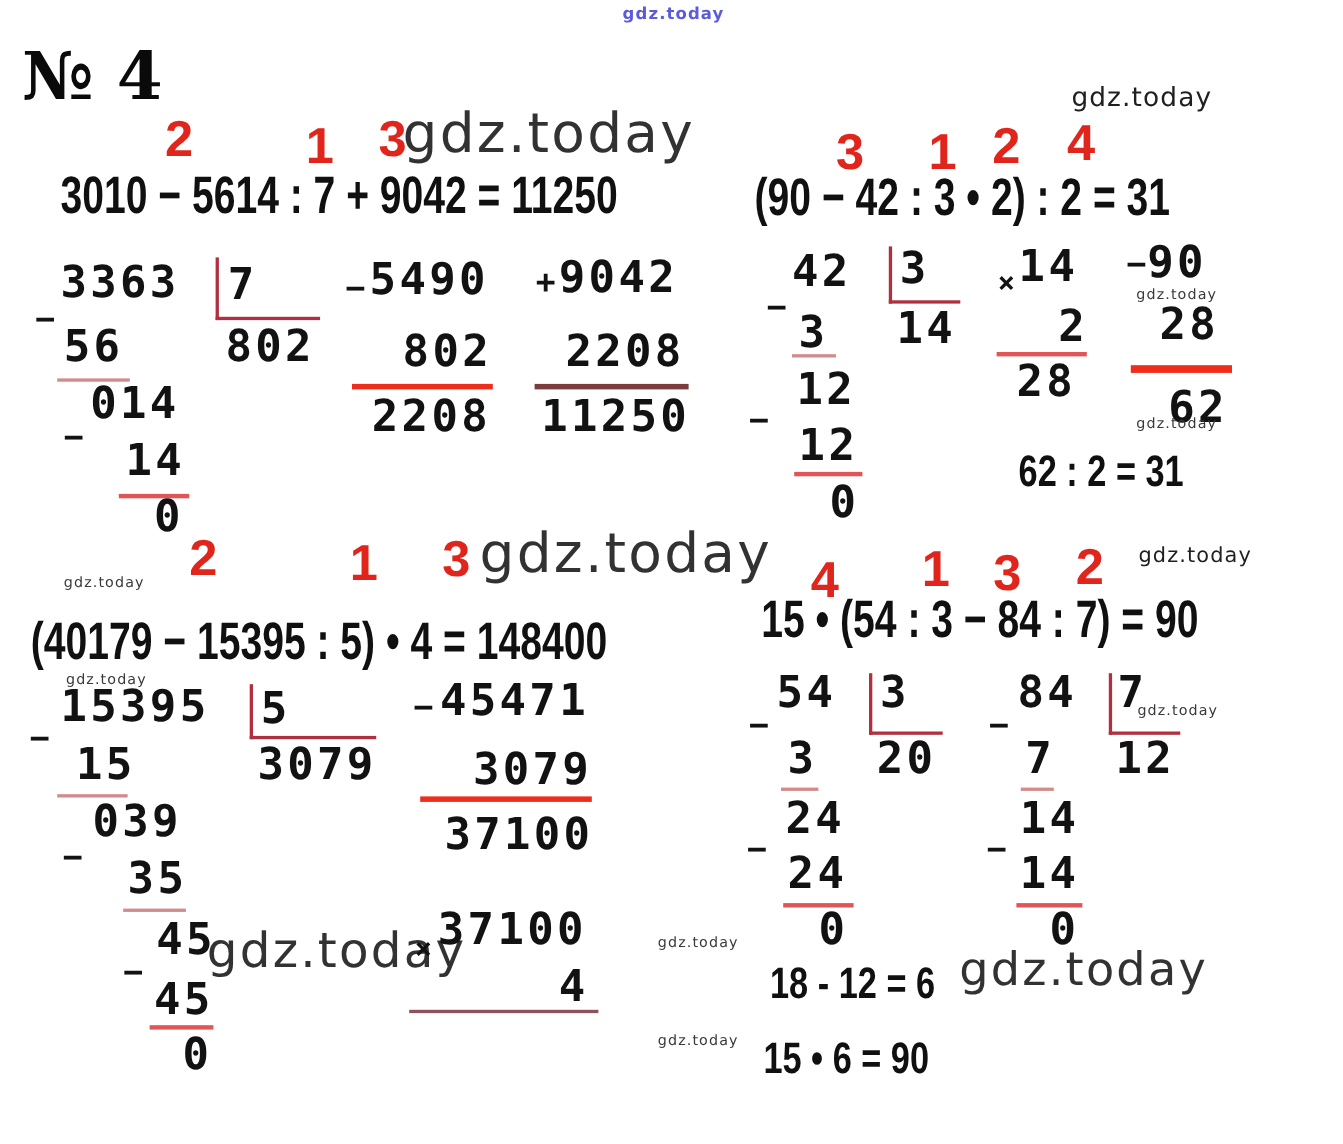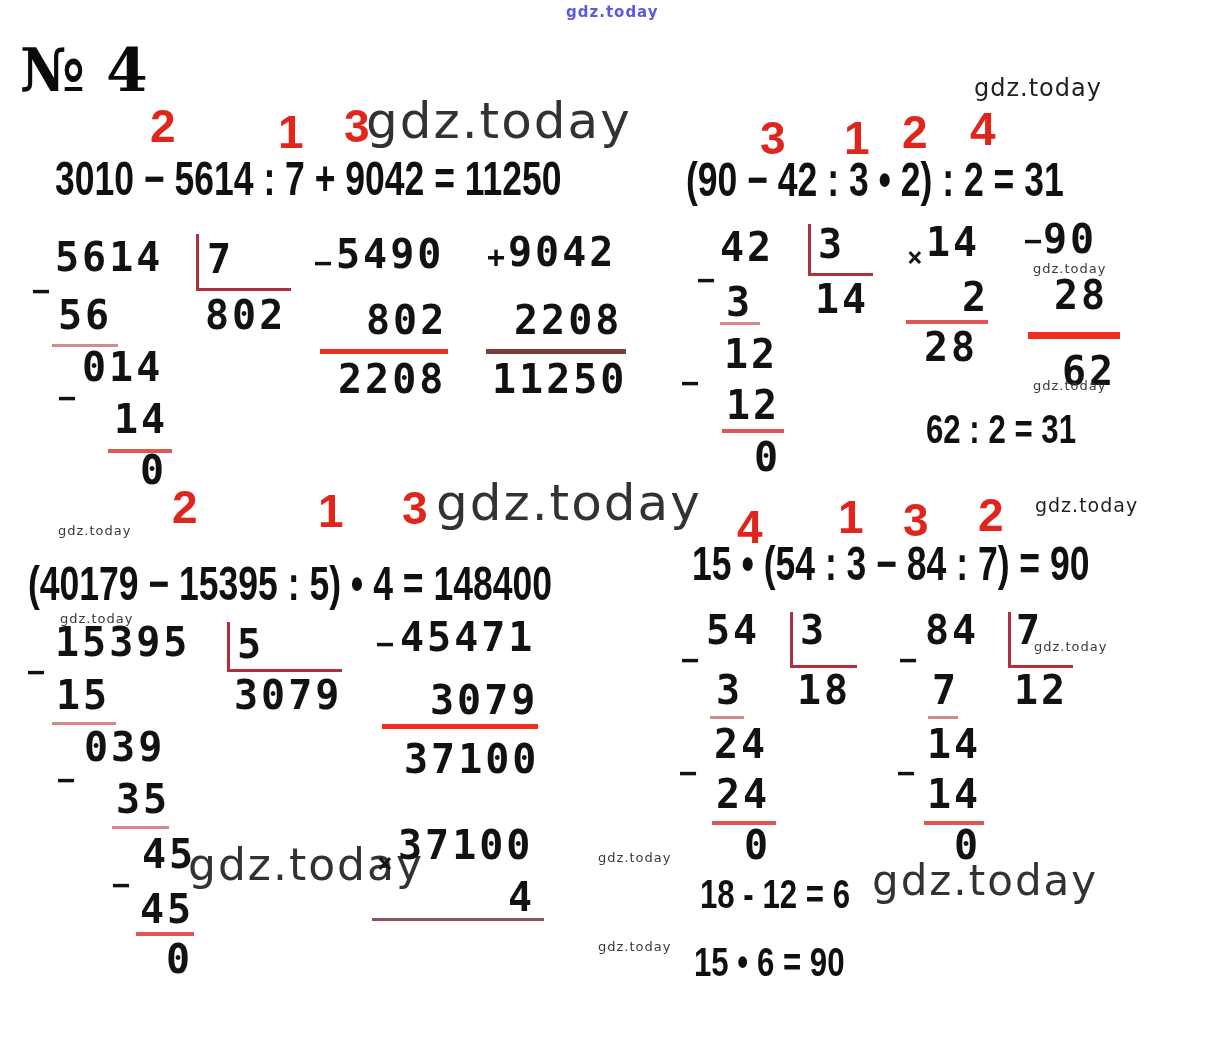--- a/index.html
+++ b/index.html
@@ -44,21 +44,21 @@
   <span class="wm-blue" style="left:566px;top:5px">gdz.today</span>
   <div class="title" style="left:20px;top:40px">№ 4</div>
 
   <span class="ord" style="left:150px;top:103px">2</span>
   <span class="ord" style="left:278px;top:109px">1</span>
   <span class="ord" style="left:344px;top:103px">3</span>
   <span class="wm-big" style="left:366px;top:96px">gdz.today</span>
   <div class="eq" style="left:55px;top:155px">3010 − 5614 : 7 + 9042 = 11250</div>
 
   <span class="sign" style="left:32px;top:276px">−</span>
-  <span class="num" style="left:55px;top:237px">5614</span>
+  <span class="num" style="left:55px;top:237px">3363</span>
   <div class="bracket" style="left:196px;top:234px;width:92px;height:54px"></div>
   <span class="num" style="left:207px;top:239px">7</span>
   <span class="num" style="left:205px;top:295px">802</span>
   <span class="num" style="left:58px;top:295px">56</span>
   <div class="line line-pink" style="left:52px;top:344px;width:66px"></div>
   <span class="num" style="left:82px;top:347px">014</span>
   <span class="sign" style="left:58px;top:383px">−</span>
   <span class="num" style="left:114px;top:399px">14</span>
   <div class="line line-pink2" style="left:108px;top:449px;width:64px"></div>
   <span class="num" style="left:140px;top:450px">0</span>
@@ -116,21 +116,21 @@
   <span class="ord" style="left:402px;top:485px">3</span>
   <span class="wm-big" style="left:436px;top:478px">gdz.today</span>
   <div class="eq" style="left:28px;top:560px">(40179 − 15395 : 5) • 4 = 148400</div>
   <span class="wm-sm" style="left:60px;top:612px">gdz.today</span>
 
   <span class="sign" style="left:27px;top:657px">−</span>
   <span class="num" style="left:55px;top:622px">15395</span>
   <div class="bracket" style="left:227px;top:622px;width:112px;height:47px"></div>
   <span class="num" style="left:237px;top:624px">5</span>
   <span class="num" style="left:234px;top:675px">3079</span>
-  <span class="num" style="left:56px;top:675px">15</span>
+  <span class="num" style="left:69px;top:675px">15</span>
   <div class="line line-pink" style="left:52px;top:722px;width:64px"></div>
   <span class="num" style="left:84px;top:727px">039</span>
   <span class="sign" style="left:57px;top:765px">−</span>
   <span class="num" style="left:116px;top:779px">35</span>
   <div class="line line-pink" style="left:112px;top:826px;width:57px"></div>
   <span class="num" style="left:142px;top:834px">45</span>
   <span class="sign" style="left:112px;top:870px">−</span>
   <span class="num" style="left:140px;top:889px">45</span>
   <div class="line line-pink2" style="left:136px;top:932px;width:58px"></div>
   <span class="num" style="left:166px;top:939px">0</span>
@@ -153,21 +153,21 @@
   <span class="ord" style="left:838px;top:494px">1</span>
   <span class="ord" style="left:903px;top:497px">3</span>
   <span class="ord" style="left:978px;top:492px">2</span>
   <span class="wm-med" style="left:1035px;top:496px;font-size:19px">gdz.today</span>
   <div class="eq" style="left:692px;top:540px">15 • (54 : 3 − 84 : 7) = 90</div>
 
   <span class="sign" style="left:681px;top:645px">−</span>
   <span class="num" style="left:706px;top:610px">54</span>
   <div class="bracket" style="left:790px;top:612px;width:64px;height:53px"></div>
   <span class="num" style="left:800px;top:610px">3</span>
-  <span class="num" style="left:797px;top:670px">18</span>
+  <span class="num" style="left:797px;top:670px">20</span>
   <span class="num" style="left:716px;top:670px">3</span>
   <div class="line line-pink" style="left:710px;top:716px;width:34px"></div>
   <span class="num" style="left:714px;top:724px">24</span>
   <span class="sign" style="left:679px;top:758px">−</span>
   <span class="num" style="left:716px;top:774px">24</span>
   <div class="line line-pink2" style="left:712px;top:821px;width:64px"></div>
   <span class="num" style="left:744px;top:825px">0</span>
 
   <span class="sign" style="left:899px;top:645px">−</span>
   <span class="num" style="left:925px;top:610px">84</span>

